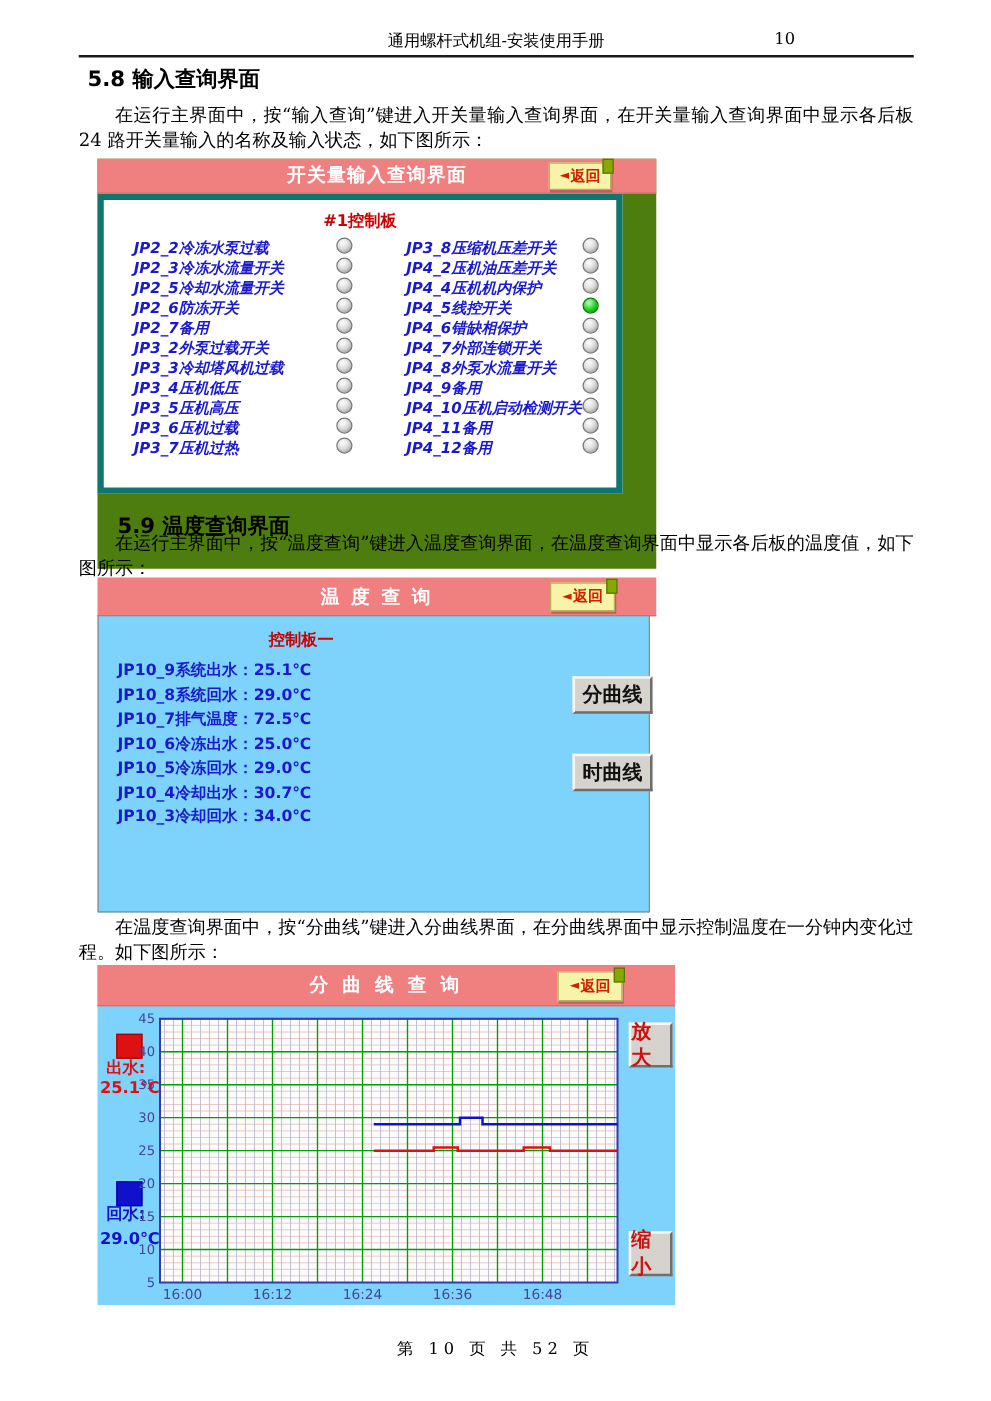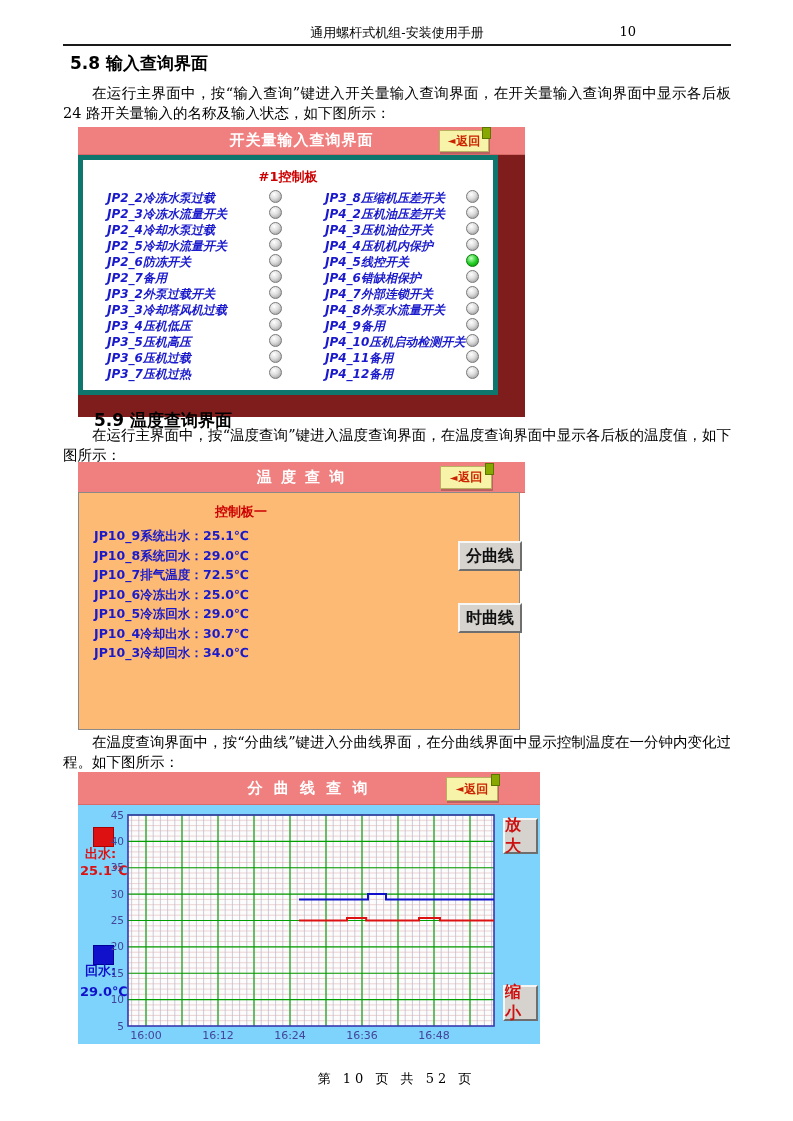--- a/index.html
+++ b/index.html
@@ -28,42 +28,42 @@
 
   .ui-btn{position:absolute;background:#d6d3ce;border-top:2px solid #f6f6f4;border-left:2px solid #f6f6f4;
           border-right:2px solid #6e6e6e;border-bottom:2px solid #6e6e6e;
           font-weight:bold;font-size:16px;display:flex;align-items:center;justify-content:center;cursor:pointer;}
 
   .ind{width:13px;height:13px;border-radius:50%;box-sizing:border-box;border:1px solid #787878;
        background:radial-gradient(circle at 38% 30%, #ffffff, #dcdcdc 45%, #9c9c9c 88%);}
   .ind.on{border-color:#077a07;background:radial-gradient(circle at 38% 30%, #c2ffc2, #2ad22a 50%, #079507 90%);}
 
   
-  #shot1{top:127px;width:447px;height:290px;background:#7f1d1d;}
+  #shot1{top:127px;width:447px;height:328px;background:#4d7c0f;}
   #shot1 .titlebar{height:27px;}
   #shot1 .tb-text{font-size:15px;letter-spacing:1px;}
   #shot1 .back-btn{right:36px;top:3px;width:48px;height:20px;}
   #shot1 .panel{position:absolute;left:0;top:28px;width:410px;height:230px;background:#fff;border:5px solid #0f766e;}
   .board-label{color:#cc0000;font-weight:bold;font-size:13px;}
   #shot1 .board-label{position:absolute;left:0;right:0;top:8px;text-align:center;}
   #shot1 .rows{position:absolute;left:0;top:29px;right:0;}
   .srow{position:relative;height:16px;font-style:italic;}
   .srow .s-lbl{position:absolute;top:1px;color:#1a1acc;font-weight:bold;font-size:12px;white-space:nowrap;}
   .srow .lbl-l{left:24px;}
   .srow .lbl-r{left:242px;}
   .srow .ind{position:absolute;top:1px;}
   .srow .ind-l{left:186px;}
   .srow .ind-r{left:383px;}
 
   
   #shot2{top:462px;width:447px;height:268px;}
   #shot2 .titlebar{height:30px;}
   #shot2 .tb-text{font-size:15px;letter-spacing:2px;}
   #shot2 .back-btn{right:33px;top:4px;width:50px;height:21px;}
-  #shot2 .panel{position:absolute;left:0;top:30px;width:440px;height:236px;background:#fdba74;border:1px solid #8a8a8a;}
+  #shot2 .panel{position:absolute;left:0;top:30px;width:440px;height:236px;background:#7dd3fc;border:1px solid #8a8a8a;}
   #shot2 .board-label{position:absolute;left:136px;top:10px;}
   #shot2 .trows{position:absolute;left:0;top:33px;right:0;}
   .trow{position:relative;height:19.5px;}
   .trow .t-lbl{position:absolute;left:15px;top:2px;color:#1a1acc;font-weight:bold;font-size:12.5px;white-space:nowrap;}
   .trow .t-val{position:absolute;left:124px;top:2px;color:#1a1acc;font-weight:bold;font-size:12.5px;white-space:nowrap;}
   #btn-minute{left:379px;top:48px;width:60px;height:26px;color:#111;}
   #btn-hour{left:379px;top:110px;width:60px;height:26px;color:#111;}
 
   
   #shot3{top:772px;width:462px;height:272px;background:#7dd3fc;}
@@ -110,26 +110,20 @@
         <div class="srow">
           <span class="s-lbl lbl-l">JP2_2冷冻水泵过载</span>
             <span class="ind ind-l off"></span>
           <span class="s-lbl lbl-r">JP3_8压缩机压差开关</span>
             <span class="ind ind-r off"></span>
         </div>
         <div class="srow">
           <span class="s-lbl lbl-l">JP2_3冷冻水流量开关</span>
             <span class="ind ind-l off"></span>
           <span class="s-lbl lbl-r">JP4_2压机油压差开关</span>
-            <span class="ind ind-r off"></span>
-        </div>
-        <div class="srow">
-          <span class="s-lbl lbl-l">JP2_4冷却水泵过载</span>
-            <span class="ind ind-l off"></span>
-          <span class="s-lbl lbl-r">JP4_3压机油位开关</span>
             <span class="ind ind-r off"></span>
         </div>
         <div class="srow">
           <span class="s-lbl lbl-l">JP2_5冷却水流量开关</span>
             <span class="ind ind-l off"></span>
           <span class="s-lbl lbl-r">JP4_4压机机内保护</span>
             <span class="ind ind-r off"></span>
         </div>
         <div class="srow">
           <span class="s-lbl lbl-l">JP2_6防冻开关</span>

